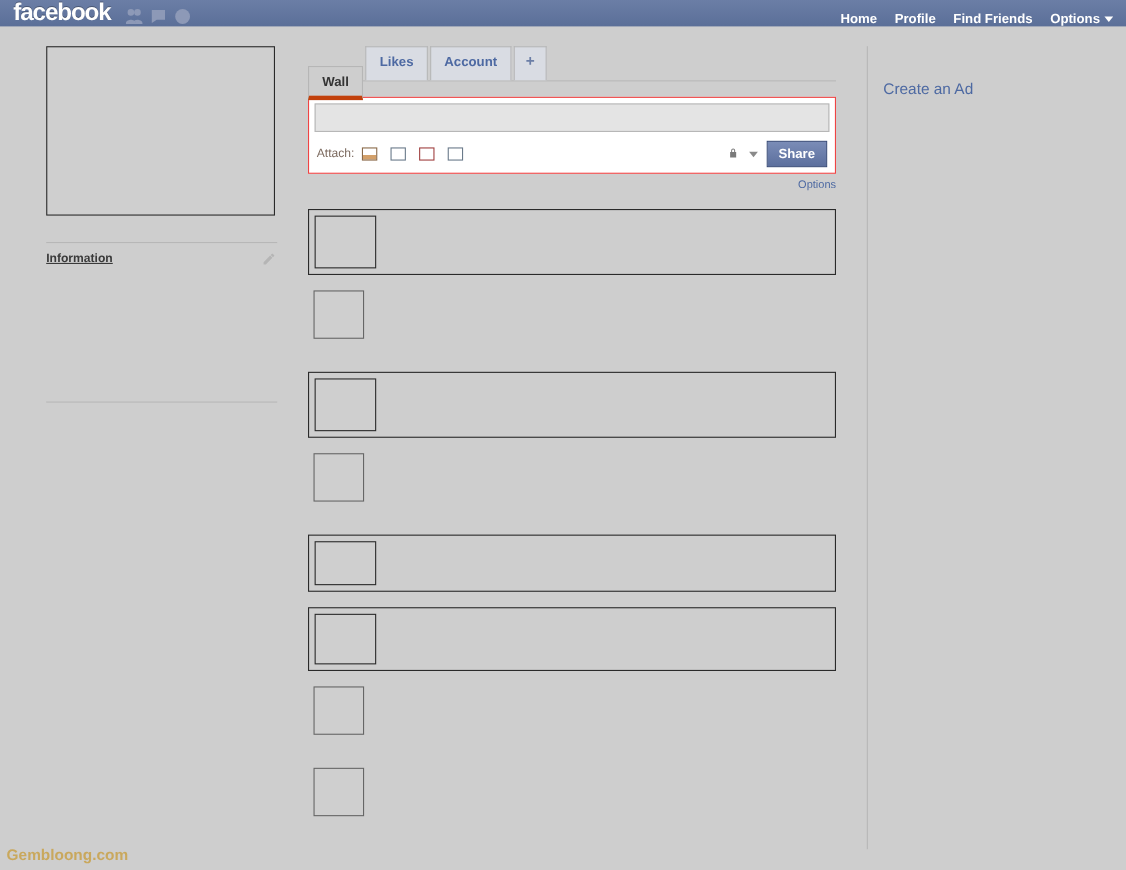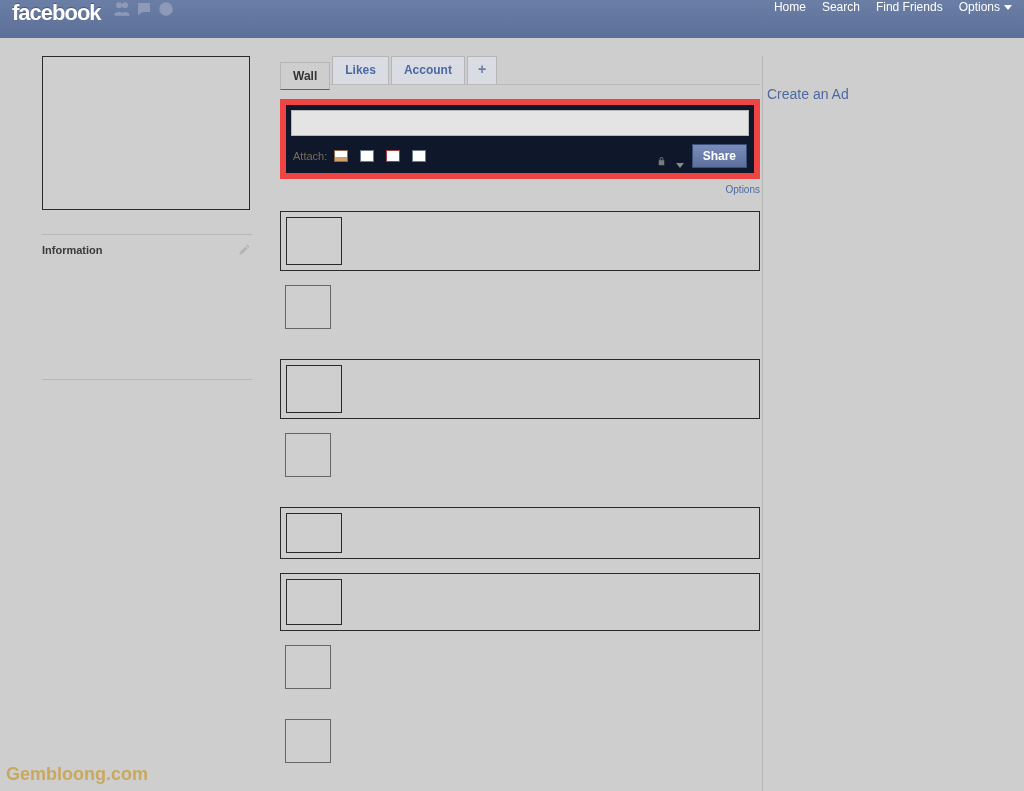--- a/index.html
+++ b/index.html
@@ -10,23 +10,23 @@
     width: 1024px;
     height: 791px;
     overflow: hidden;
     position: relative;
     color: #333;
   }
 
   
   .topbar {
     background: linear-gradient(#6b7ea6, #5b6f98);
-    height: 38px;
+    height: 24px;
     display: flex;
-    align-items: flex-start;
+    align-items: flex-end;
     padding: 0 12px;
     color: #fff;
   }
   .logo {
     font-weight: bold;
     font-size: 22px;
     letter-spacing: -1px;
     text-shadow: 0 -1px rgba(0,0,0,.3);
     color: #fff;
     margin-right: 6px;
@@ -56,21 +56,21 @@
   .search-icon {
     position: absolute;
     right: 5px; top: 3px;
     width: 15px; height: 15px;
     color: #999;
   }
   .search-icon svg { width: 14px; height: 14px; fill: #9a9a9a; stroke:#9a9a9a; }
 
   .nav-right { margin-left: auto; display: flex; align-items: center; gap: 16px; }
   .nav-link {
-    color: #fff; font-weight: normal; font-size: 12px;
+    color: #fff; font-weight: bold; font-size: 12px;
     cursor: pointer;
   }
   .nav-link .caret {
     display:inline-block; width:0;height:0;margin-left:4px;
     border-left:4px solid transparent;border-right:4px solid transparent;border-top:5px solid #fff;
     vertical-align: middle;
   }
 
   
   .page {
@@ -85,23 +85,24 @@
   }
   .profile-pic {
     width: 208px;
     height: 154px;
     border: 1px solid #2a2a2a;
     background: #cfcfcf;
   }
   .side-section { margin-top: 24px; }
   .side-divider { border: none; border-top: 1px solid #b7b7b7; margin: 0 0 6px 0; }
   .side-header {
-    display: flex; align-items: center; justify-content: space-between;
+    display: flex; justify-content: space-between;
     font-weight: bold; color: #3a3a3a; font-size: 11px;
     padding: 2px 0;
+    text-decoration: underline;
   }
   .pencil {
     width: 14px; height: 14px; color: #9a9a9a;
   }
   .pencil svg { width: 13px; height: 13px; fill:#b5b5b5; }
   .side-body { height: 96px; }
   .side-body.tall { height: 122px; }
 
   
   .center-col { width: 480px; }
@@ -116,56 +117,56 @@
     background: #d9dce3;
     border: 1px solid #b6b6b6;
     border-bottom: none;
     margin-right: 2px;
     cursor: pointer;
     font-size: 12px;
   }
   .tab.active {
     background: #cecece;
     color: #333;
-    border-bottom: 1px solid #c2410c;
-    position: relative; top: 6px;
+    border-bottom: 4px solid #c2410c;
+    position: relative; top: 18px;
   }
   .tab.add {
     background: #d9dce3;
     color: #6b7ea6;
     padding: 6px 10px;
     font-size: 14px;
     line-height: 12px;
   }
 
   
   .composer {
-    border: 6px solid #ef4444;
-    background: #0f172a;
+    border: 1px solid #ef4444;
+    background: #ffffff;
     padding: 5px;
     margin-bottom: 4px;
   }
   .composer-input {
     width: 100%; height: 26px;
     border: 1px solid #b7b7b7;
     background: #e4e4e4;
   }
   .composer-bar {
     display: flex; align-items: center; margin-top: 8px;
     padding: 0 2px;
   }
   .attach-label { color: #7c6a5f; font-size: 11px; margin-right: 6px; }
   .attach-icons { display: flex; gap: 10px; }
   .attach-ic { width: 16px; height: 14px; display:flex;align-items:center;justify-content:center; }
   .attach-ic .box { width:14px;height:12px;border:1px solid #8a6a4a; background:#fff;}
   .attach-ic.photo .box { background:linear-gradient(#fff 60%, #d3a06a 60%);}
   .attach-ic.video .box { border-color:#6a7a8a;}
   .attach-ic.event .box { border-color:#a04040; background:#fff;}
   .attach-ic.link .box  { border-color:#6a7a8a;}
-  .composer-right { margin-left: auto; display:flex; align-items:flex-end; gap:8px;}
+  .composer-right { margin-left: auto; display:flex; align-items:center; gap:8px;}
   .lock-icon { width:12px;height:12px;}
   .lock-icon svg{width:11px;height:11px;fill:#7a7a7a;}
   .caret-down { width:0;height:0;border-left:4px solid transparent;border-right:4px solid transparent;border-top:5px solid #8a8a8a;}
   .share-btn {
     background: linear-gradient(#7a8cb7,#5c6f9d);
     border:1px solid #3b4e7a;
     color:#fff; font-weight:bold;
     padding:4px 10px; font-size:12px;
     cursor:pointer;
   }
@@ -188,32 +189,32 @@
     border:1px solid #2a2a2a;
     background:#cfcfcf;
   }
   .feed-item.noborder .feed-thumb {
      width:46px;height:44px;border:1px solid #666;
   }
 
   
   .right-col {
     border-left:1px solid #b7b7b7;
-    margin-left: 2px;
-    padding-left: 4px;
+    margin-left: 28px;
+    padding-left: 14px;
     width: 200px;
     padding-top: 30px;
   }
   .create-ad {
     color:#4d69a2; font-size:14px; cursor:pointer;
   }
 
   .watermark {
     position:absolute; bottom:6px;left:6px;
-    color:#c9a24a; font-size:18px; font-weight:bold;
+    color:#c9a24a; font-size:14px; font-weight:bold;
     opacity:.85;
   }
 </style>
 </head>
 <body>
 
 <div class="topbar">
   <div class="logo">facebook</div>
   <div class="top-icons">
     <div class="top-icon">
@@ -227,21 +228,21 @@
         </svg>
     </div>
     <div class="top-icon">
       <svg viewBox="0 0 24 24">
           <circle cx="12" cy="12" r="9"></circle>
         </svg>
     </div>
   </div>
   <div class="nav-right">
     <span class="nav-link">Home</span>
-    <span class="nav-link">Search</span>
+    <span class="nav-link">Profile</span>
     <span class="nav-link">Find Friends</span>
     <span class="nav-link">
       <span>Options</span><span class="caret"></span>
     </span>
   </div>
 </div>
 
 <div class="page">
 
   <div class="left-col">

